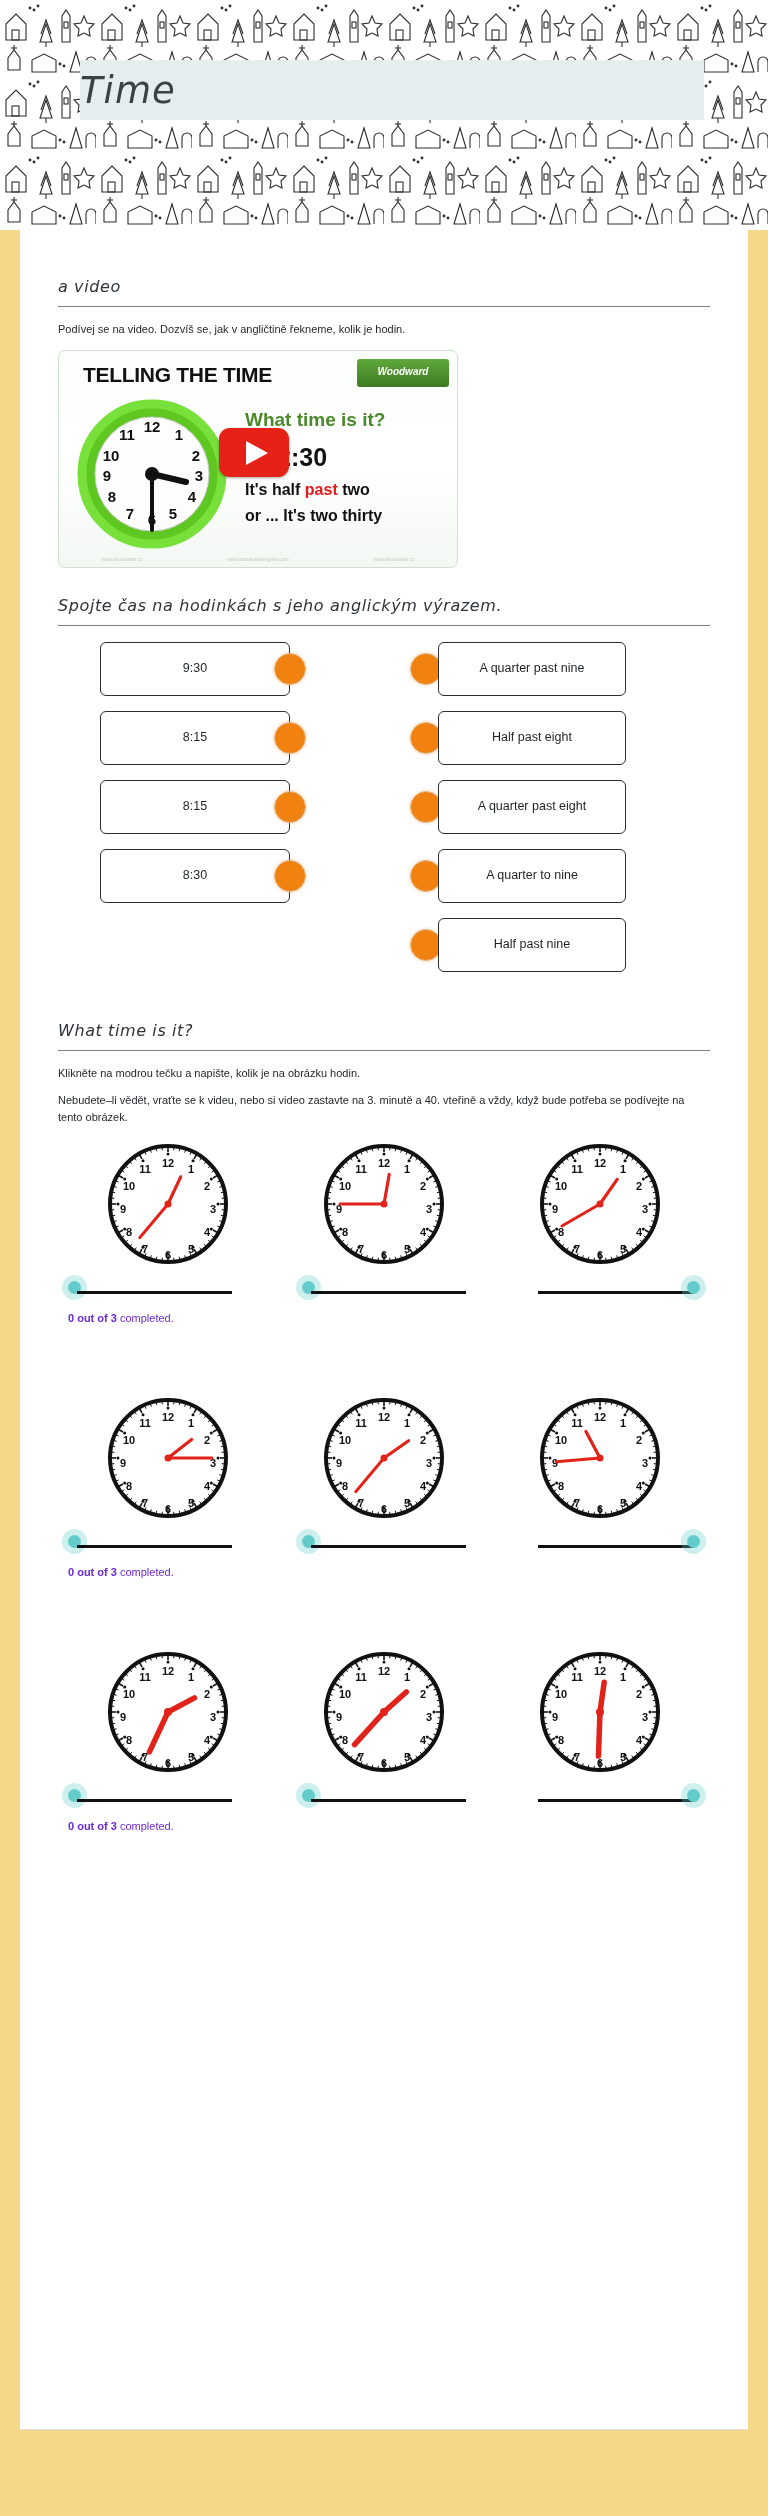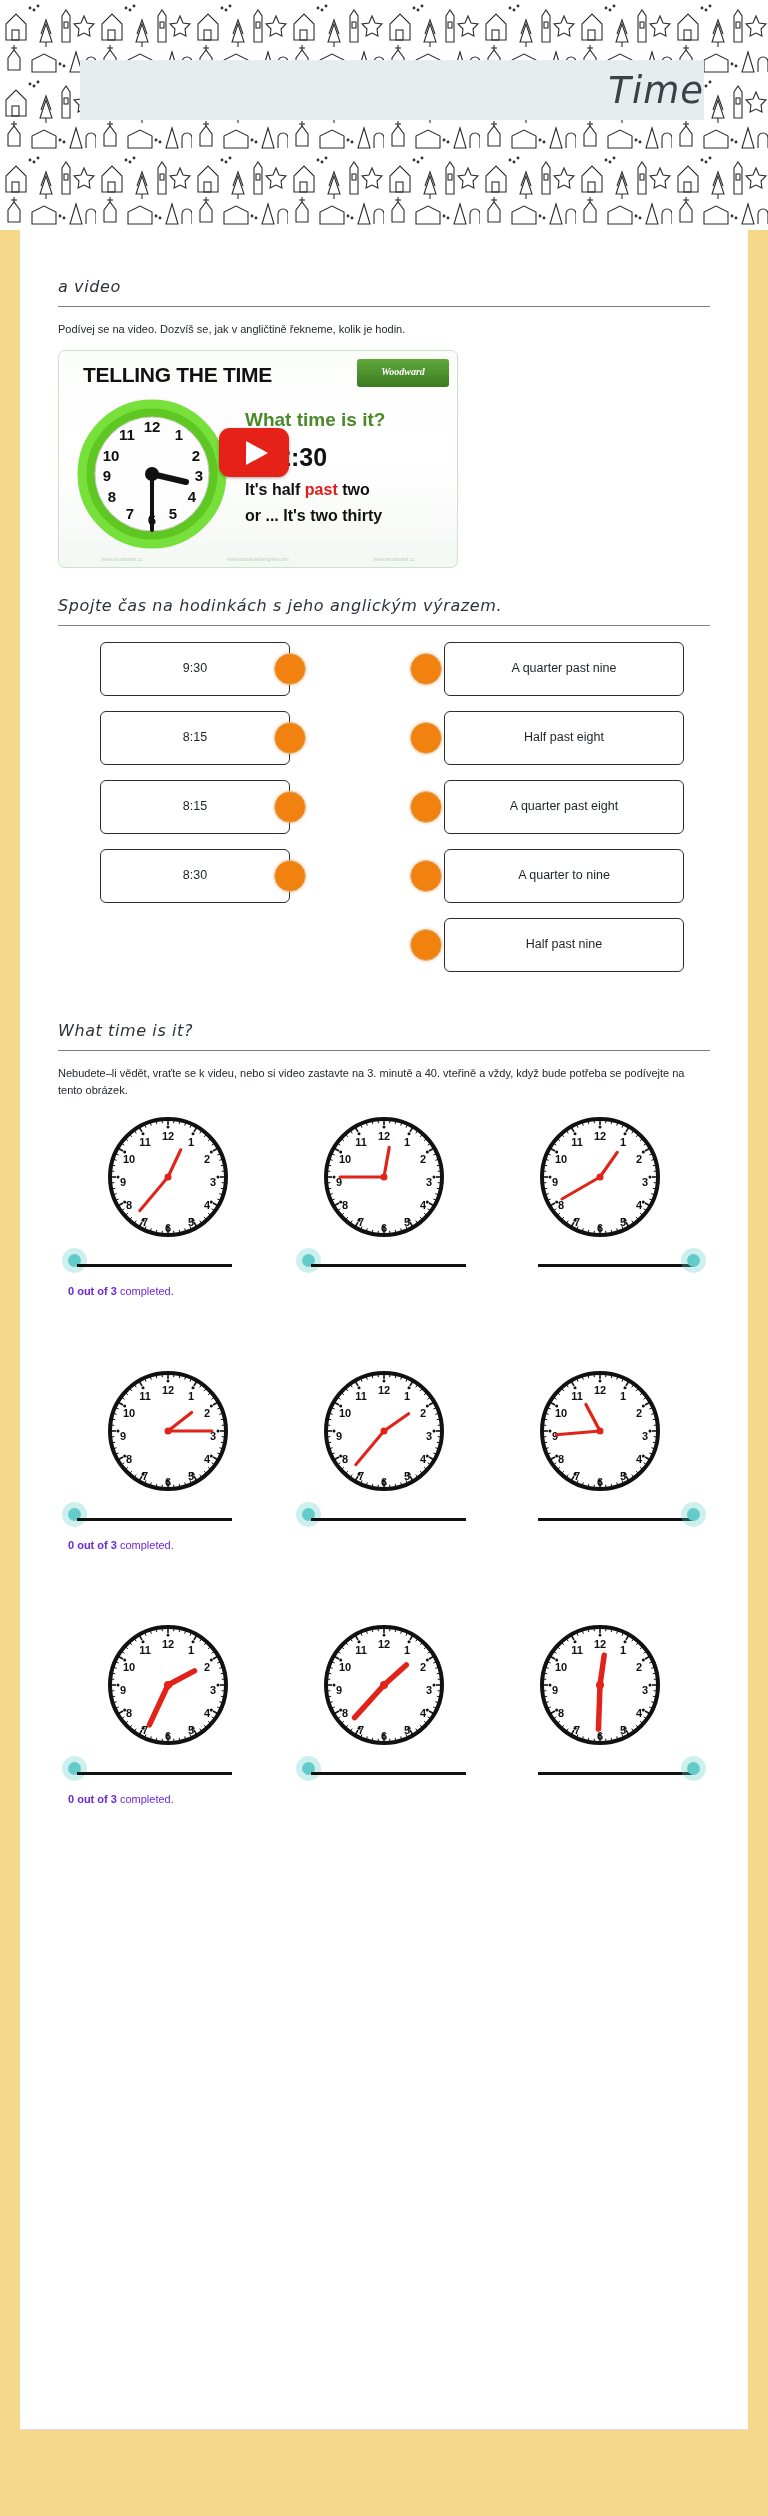--- a/index.html
+++ b/index.html
@@ -31,21 +31,21 @@
 
   .title-plate {
     position: absolute;
     left: 80px;
     top: 60px;
     width: 624px;
     height: 60px;
     background: #e6edef;
     display: flex;
     align-items: center;
-    justify-content: flex-end;
+    justify-content: flex-start;
   }
   .title-plate .title-text {
     font-family: "DejaVu Sans", sans-serif;
     font-style: italic;
     font-size: 37px;
     color: #3a4248;
     letter-spacing: 1px;
   }
 
   
@@ -108,21 +108,21 @@
     right: 8px; top: 8px;
     width: 92px; height: 28px;
     background: linear-gradient(180deg,#5fa83a,#3d7a22);
     border-radius: 3px;
     color: #fff;
     font-size: 10px;
     font-style: italic;
     display: flex; align-items: center; justify-content: center;
     overflow: hidden;
   }
-  .vt-brand span { transform: translateY(-2px); font-weight: bold; font-family: Liberation Serif, serif; }
+  .vt-brand span { transform: translateY(-2px); font-weight: bold; }
 
   .vt-clock {
     position: absolute;
     left: 18px; top: 48px;
     width: 150px; height: 150px;
   }
   .vt-q {
     position: absolute;
     left: 186px; top: 58px;
     font-family: "Liberation Sans", sans-serif;
@@ -202,21 +202,21 @@
     align-items: center;
     justify-content: center;
     text-align: center;
     font-size: 12.5px;
     color: #1d2226;
     line-height: 1.25;
     padding: 4px 6px;
     background: #fff;
   }
   .left-col .match-box { width: 190px; margin-left: 42px; }
-  .right-col .match-box { width: 240px; margin-left: 18px; }
+  .right-col .match-box { width: 188px; margin-left: 12px; }
   .dot {
     width: 32px; height: 32px;
     border-radius: 50%;
     background: #f2820f;
     border: 1px solid #e0bb93;
     box-shadow: 0 0 0 2px rgba(242,130,15,.10);
     cursor: pointer;
     flex: 0 0 auto;
   }
   .left-col .dot { margin-left: -16px; }
@@ -416,20 +416,21 @@
             </div>
           <div class="match-row">
               <div class="match-box">Half past nine</div>
               <div class="dot"></div>
             </div>
         </div>
       </div>
 
       <div class="sec-title" style="margin-top:36px;">What time is it?</div>
       <hr class="sec-rule">
+      <p class="para">Klikněte na modrou tečku a napište, kolik je na obrázku hodin.</p>
       <p class="para">Nebudete–li vědět, vraťte se k videu, nebo si video zastavte na 3. minutě a 40. vteřině a vždy, když bude potřeba se podívejte na tento obrázek.</p>
 
       <div id="clock-groups">
           <div class="clock-group">
             <div class="clock-row">
               <div class="clock-cell">
                 <svg class="clock-svg" viewBox="0 0 124 124">
       <circle cx="62" cy="62" r="58" fill="#fff" stroke="#111" stroke-width="4"></circle>
       <line x1="62" y1="10" x2="62" y2="4" stroke="#111" stroke-width="1.6"></line>
                   <circle cx="62" cy="12" r="1.5" fill="#111"></circle>

